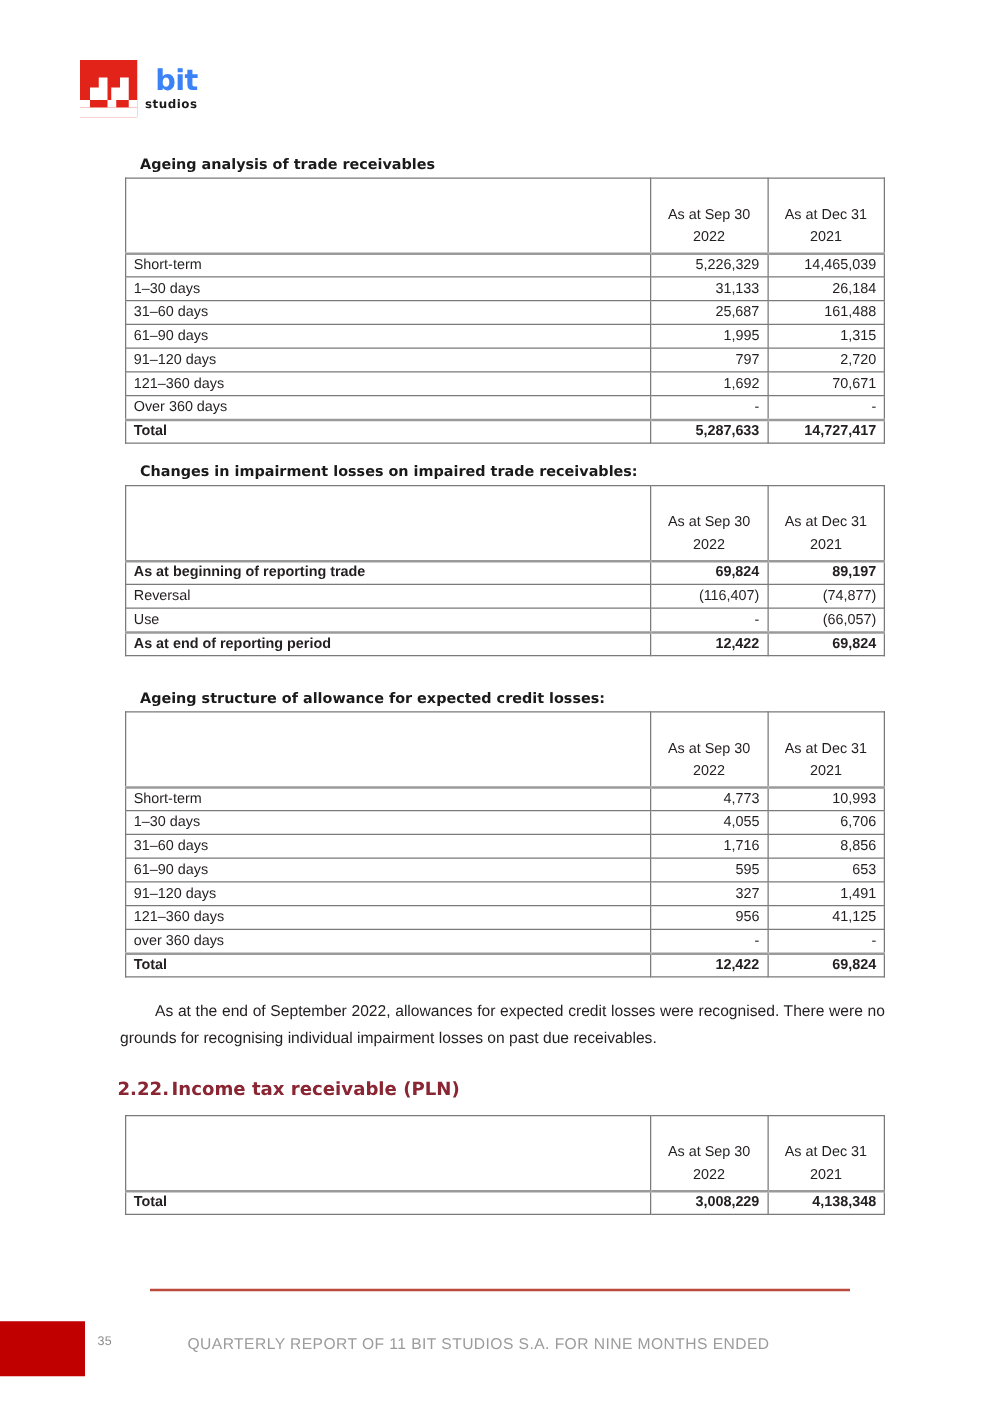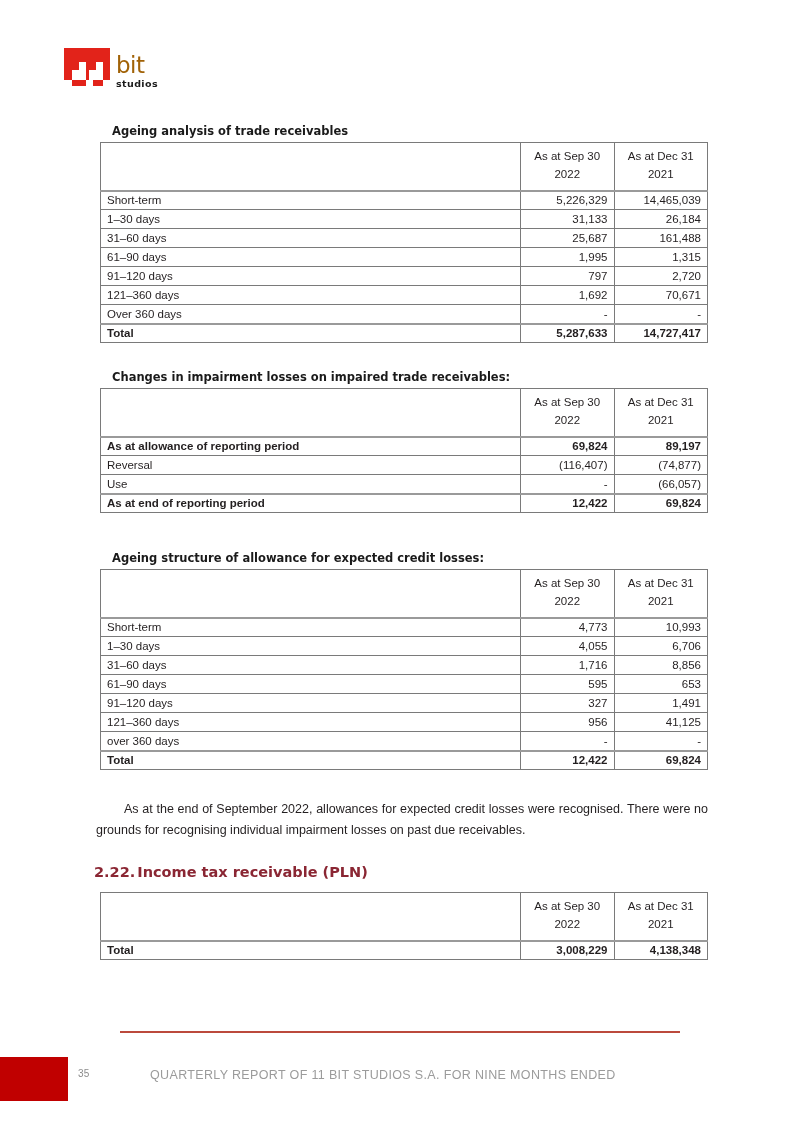--- a/index.html
+++ b/index.html
@@ -33,24 +33,25 @@
   }
   .logo-word {
     position: absolute;
     left: 52px;
     top: 6px;
     line-height: 1;
   }
   .logo-bit {
     display: block;
     font-family: "DejaVu Sans", sans-serif;
-    font-weight: normal;
+    font-weight: bold;
     font-size: 23px;
     letter-spacing: -0.5px;
-    color: #a16207;
+    color: #3b82f6;
+    text-align: right;
   }
   .logo-studios {
     display: block;
     font-family: "DejaVu Sans", sans-serif;
     font-weight: bold;
     font-size: 9.5px;
     letter-spacing: 0.4px;
     color: #1a1a1a;
     margin-top: 2px;
   }
@@ -82,21 +83,21 @@
     padding: 2px 6px;
     font-weight: normal;
     vertical-align: middle;
     height: 19px;
     box-sizing: border-box;
   }
   table.fin th.hdr {
     text-align: center;
     font-weight: normal;
     vertical-align: top;
-    padding-top: 5px;
+    padding-top: 21px;
     line-height: 1.55;
     height: 48px;
   }
   table.fin th.hdr-blank { border: 1px solid #7a7a7a; }
   table.fin td.num { text-align: right; }
   table.fin td.lbl { text-align: left; }
   table.fin tr.bold td { font-weight: bold; }
   table.fin tr.total td {
     font-weight: bold;
     border-top: 2px solid #9a9a9a;
@@ -267,21 +268,21 @@
         <span>2022</span>
       </th>
       <th class="hdr">
         <span>As at Dec 31</span><br>
         <span>2021</span>
       </th>
     </tr>
   </thead>
   <tbody>
     <tr class="bold beginline">
-        <td class="lbl">As at allowance of reporting period</td>
+        <td class="lbl">As at beginning of reporting trade</td>
         <td class="num">69,824</td>
         <td class="num">89,197</td>
       </tr>
     <tr>
         <td class="lbl">Reversal</td>
         <td class="num">(116,407)</td>
         <td class="num">(74,877)</td>
       </tr>
     <tr>
         <td class="lbl">Use</td>

